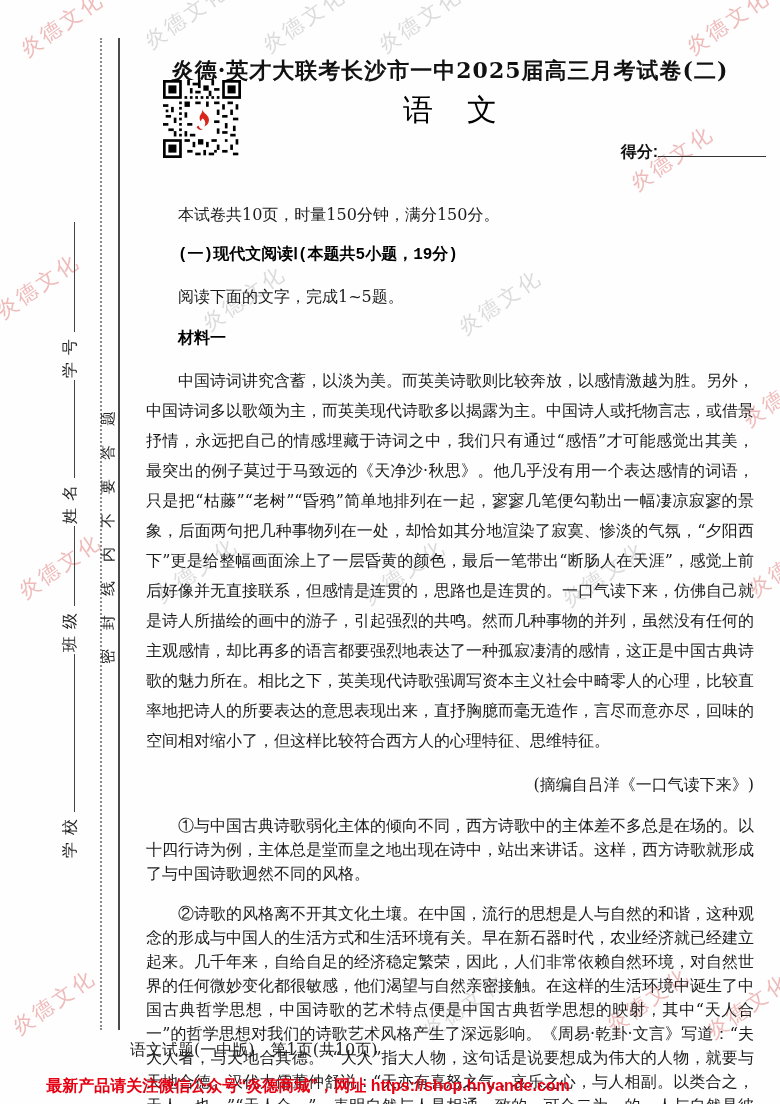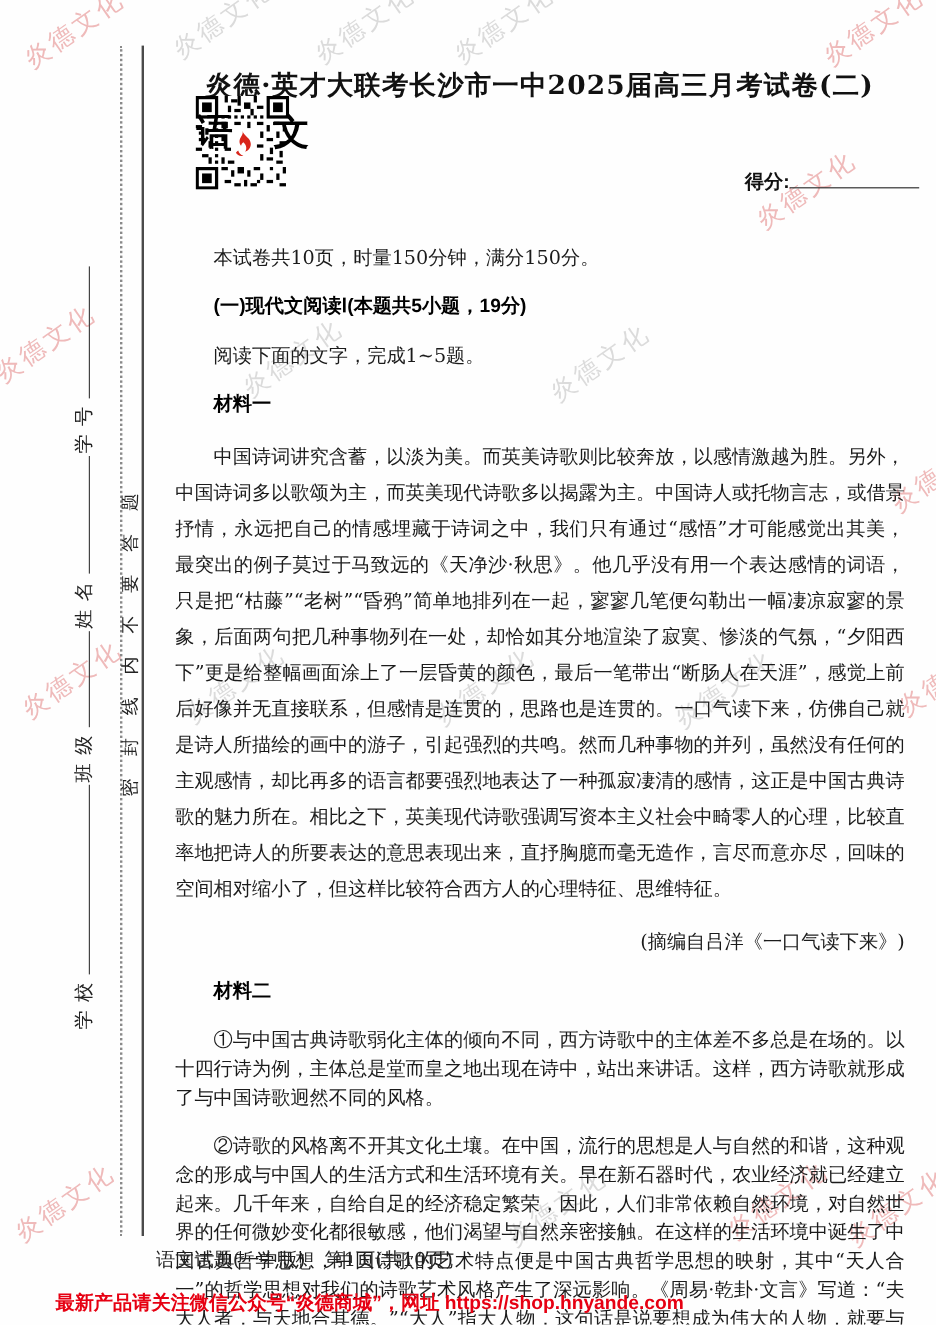--- a/index.html
+++ b/index.html
@@ -23,31 +23,31 @@
   .sf-label{letter-spacing:7px;}
   .sf-blank{display:inline-block;height:1em;border-bottom:1.5px solid #444;vertical-align:baseline;margin:0 2px 0 0;}
   .seal-text{
     position:absolute;left:99px;top:664px;width:300px;
     transform:rotate(-90deg);transform-origin:0 0;
     font-size:15px;letter-spacing:19px;white-space:nowrap;color:#222;
   }
   
   .content-col{position:absolute;left:130px;width:640px;}
   .exam-title{top:56px;text-align:center;font-size:22px;font-weight:bold;letter-spacing:1px;color:#111;}
-  .subject-title{top:90px;text-align:left;font-size:30px;font-weight:bold;letter-spacing:34px;text-indent:34px;color:#000;}
+  .subject-title{top:90px;text-align:center;font-size:30px;font-weight:normal;letter-spacing:34px;text-indent:34px;color:#000;}
   .qr{position:absolute;left:163px;top:80px;width:78px;height:78px;}
   .score-line{position:absolute;right:14px;top:140px;font-size:16px;font-weight:bold;
       font-family:"Liberation Sans",sans-serif;color:#111;}
   .score-blank{display:inline-block;width:108px;border-bottom:1.5px solid #333;height:1em;vertical-align:baseline;}
   
   .content{position:absolute;left:130px;top:186px;width:640px;font-size:16px;text-align:justify;}
   .content p,.content h3,.content h4{margin:16px;font-weight:normal;}
   .intro{line-height:25px;margin-bottom:6px !important;text-indent:2em;}
   .h-sec{font-family:"Liberation Sans",sans-serif;font-weight:bold !important;font-size:16px;line-height:25px;color:#000;}
-  .h-sub{font-family:Liberation Sans, sans-serif;font-weight:bold !important;font-size:16px;line-height:25px;text-indent:2em;color:#000;}
+  .h-sub{font-family:Liberation Mono, monospace;font-weight:bold !important;font-size:16px;line-height:25px;text-indent:2em;color:#000;}
   .read-line{line-height:25px;text-indent:2em;}
   .mat-label{font-family:"Liberation Sans",sans-serif;font-weight:bold !important;font-size:16px;line-height:25px;text-indent:2em;color:#000;}
   .para-1{line-height:30px;text-indent:2em;}
   .attrib{line-height:26px;text-align:right;}
   .para-2{line-height:24px;text-indent:2em;}
   
   .page-footer{position:absolute;left:130px;width:640px;top:1040px;text-align:left;font-size:16px;color:#222;}
   .promo{position:absolute;left:0;width:616px;top:1076px;text-align:center;
       font-family:"Liberation Sans",sans-serif;font-weight:bold;font-size:16px;}
 </style>
@@ -177,21 +177,20 @@
     <span>得分:</span><span class="score-blank"></span>
   </div>
 
   <div class="content">
     <p class="intro">本试卷共10页，时量150分钟，满分150分。</p>
     <h4 class="h-sub">(一)现代文阅读Ⅰ(本题共5小题，19分)</h4>
     <p class="read-line">阅读下面的文字，完成1~5题。</p>
     <h4 class="mat-label">材料一</h4>
     <p class="para-1">中国诗词讲究含蓄，以淡为美。而英美诗歌则比较奔放，以感情激越为胜。另外，中国诗词多以歌颂为主，而英美现代诗歌多以揭露为主。中国诗人或托物言志，或借景抒情，永远把自己的情感埋藏于诗词之中，我们只有通过“感悟”才可能感觉出其美，最突出的例子莫过于马致远的《天净沙·秋思》。他几乎没有用一个表达感情的词语，只是把“枯藤”“老树”“昏鸦”简单地排列在一起，寥寥几笔便勾勒出一幅凄凉寂寥的景象，后面两句把几种事物列在一处，却恰如其分地渲染了寂寞、惨淡的气氛，“夕阳西下”更是给整幅画面涂上了一层昏黄的颜色，最后一笔带出“断肠人在天涯”，感觉上前后好像并无直接联系，但感情是连贯的，思路也是连贯的。一口气读下来，仿佛自己就是诗人所描绘的画中的游子，引起强烈的共鸣。然而几种事物的并列，虽然没有任何的主观感情，却比再多的语言都要强烈地表达了一种孤寂凄清的感情，这正是中国古典诗歌的魅力所在。相比之下，英美现代诗歌强调写资本主义社会中畸零人的心理，比较直率地把诗人的所要表达的意思表现出来，直抒胸臆而毫无造作，言尽而意亦尽，回味的空间相对缩小了，但这样比较符合西方人的心理特征、思维特征。</p>
     <p class="attrib">(摘编自吕洋《一口气读下来》)</p>
-    <h4 class="mat-label">材料二</h4>
     <p class="para-2">①与中国古典诗歌弱化主体的倾向不同，西方诗歌中的主体差不多总是在场的。以十四行诗为例，主体总是堂而皇之地出现在诗中，站出来讲话。这样，西方诗歌就形成了与中国诗歌迥然不同的风格。</p>
     <p class="para-2">②诗歌的风格离不开其文化土壤。在中国，流行的思想是人与自然的和谐，这种观念的形成与中国人的生活方式和生活环境有关。早在新石器时代，农业经济就已经建立起来。几千年来，自给自足的经济稳定繁荣，因此，人们非常依赖自然环境，对自然世界的任何微妙变化都很敏感，他们渴望与自然亲密接触。在这样的生活环境中诞生了中国古典哲学思想，中国诗歌的艺术特点便是中国古典哲学思想的映射，其中“天人合一”的哲学思想对我们的诗歌艺术风格产生了深远影响。《周易·乾卦·文言》写道：“夫大人者，与天地合其德。”“大人”指大人物，这句话是说要想成为伟大的人物，就要与天地合德。汉代大儒董仲舒说：“天亦有喜怒之气，哀乐之心，与人相副。以类合之，天人一也。”“天人合一”，表明自然与人是相通一致的，可合二为一的，人与自然是彼此相通的共同体。这种思想对中国的文学艺术产生了很大影响，也最直接地影响了中国传统诗歌的风格。</p>
     <p class="para-2">③西方诗歌则根植于西方文化的土壤，体现了二元分立的逻辑观念。那什么是二元分立呢？有学者指出，西方近代哲学思维方式的基本特点是从主客、心物、灵肉、无有等二元分立角</p>
   </div>
 
   <div class="page-footer">语文试题(一中版)　第1页(共10页)</div>
   <div class="promo" id="promo" style="color: rgb(230, 0, 18);">最新产品请关注微信公众号“炎德商城”，网址 https://shop.hnyande.com</div>
 
 </div>
 

